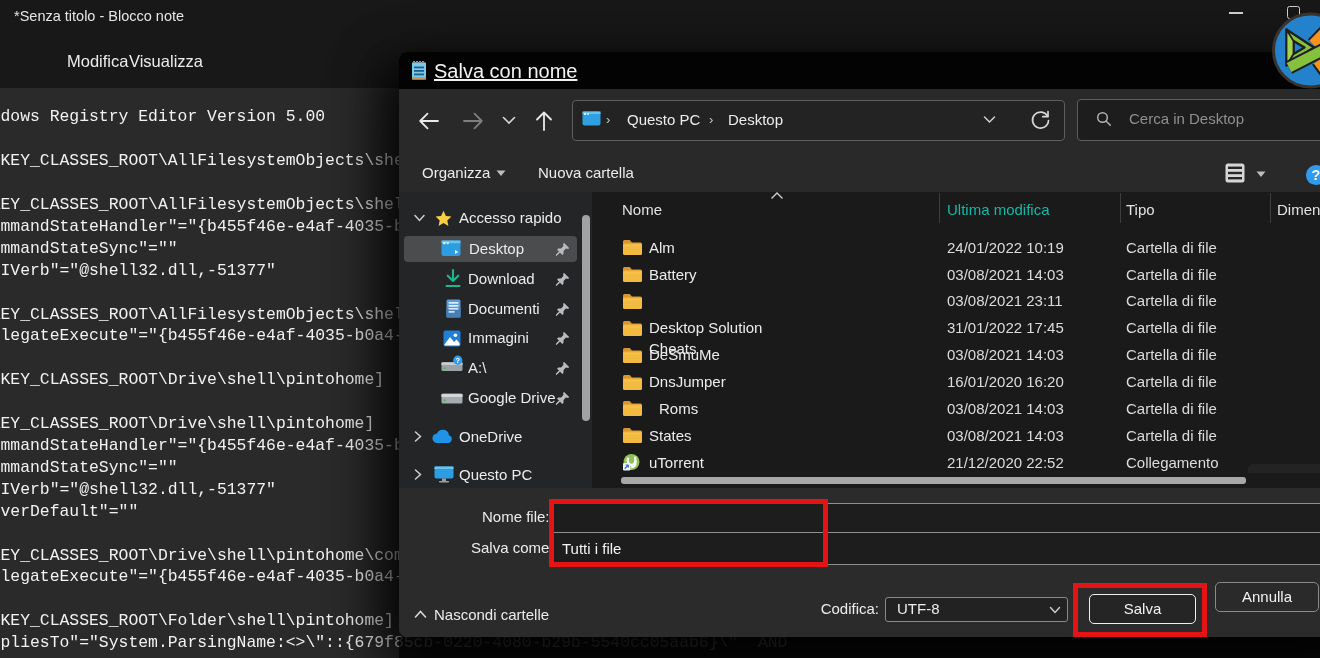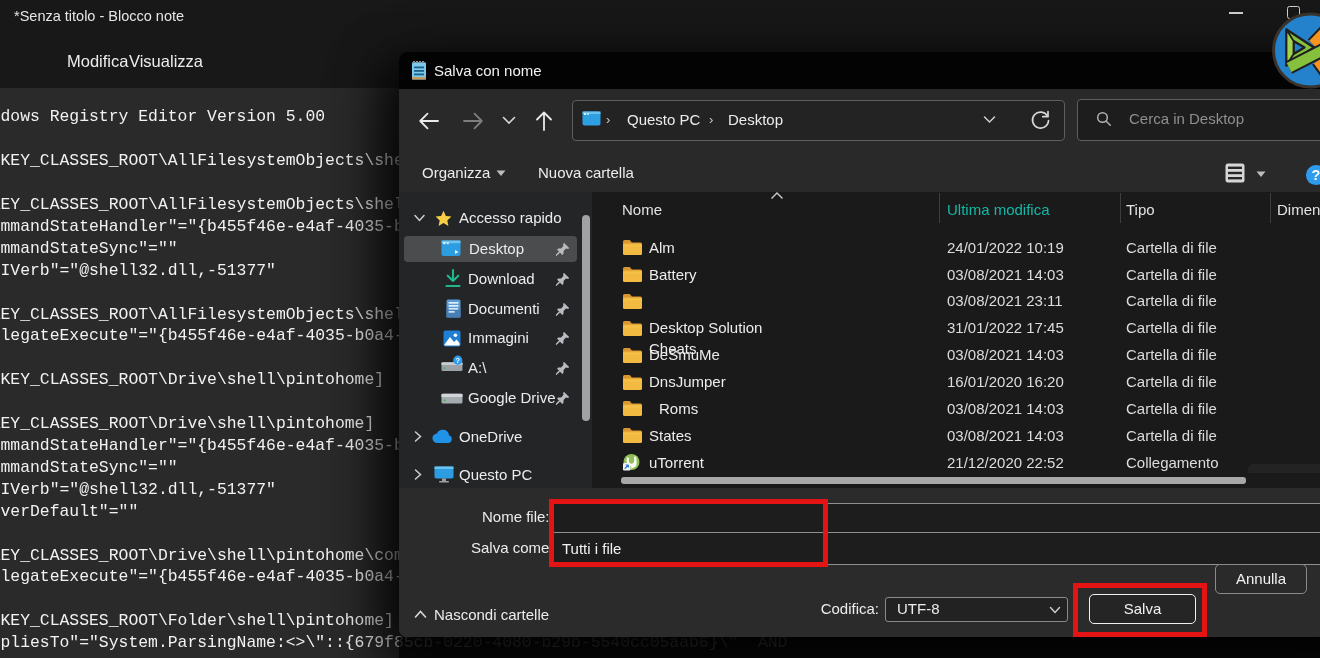--- a/index.html
+++ b/index.html
@@ -14,21 +14,21 @@
   .np-menu{top:51.5px;color:#ececec;font-size:16.5px;}
   #np-text{left:0;top:88px;width:1320px;height:570px;overflow:hidden;background:#2a2a2b;}
   #np-pre{position:absolute;left:-29px;top:18.4px;margin:0;
           font-family:"Liberation Mono",monospace;font-size:16.4px;line-height:21.9px;
           color:#f2f2f2;white-space:pre;}
   
   #dlg{left:399px;top:52px;width:961px;height:585px;border-radius:8px;overflow:hidden;
        background:#292929;box-shadow:-18px 8px 42px rgba(0,0,0,.55), 0 28px 60px 8px rgba(0,0,0,.8);}
   
   #dlg-title{left:0;top:0;width:961px;height:37px;background:#030303;}
-  #dlg-title-text{left:35px;top:10px;color:#f2f2f2;font-size:15px;}
+  #dlg-title-text{left:35px;top:10px;color:#f2f2f2;font-size:20px;text-decoration:underline;}
   #dlg-toolbar{left:0;top:37px;width:961px;height:103px;background:#292929;}
   #dlg-main{left:0;top:140px;width:961px;height:296px;background:#1a1a1a;}
   #dlg-tree{left:0;top:140px;width:193px;height:296px;background:#242527;}
   #dlg-bottom{left:0;top:436px;width:961px;height:149px;background:#2b2b2b;}
   .t{color:#ececec;font-size:15px;white-space:nowrap;height:20px;line-height:20px;}
   .dim{color:#8f8f8f;}
   .box{border:1px solid #5e5e5e;border-radius:4px;}
   .redbox{border:5px solid #e41414;position:absolute;z-index:40;}
   svg{position:absolute;overflow:visible;}
   .hdrline{position:absolute;width:1px;height:30px;top:141px;background:#3e3e3e;}
@@ -334,21 +334,21 @@
     <path d="M1.5 7 L6.5 1.5 L11.5 7" stroke="#d8d8d8" stroke-width="1.6" fill="none" stroke-linecap="round"></path>
   </svg>
   <div class="abs t" style="left:35px;top:553px;">Nascondi cartelle</div>
   <div class="abs t" style="left:380px;top:547px;width:100px;text-align:right;">Codifica:</div>
   <div class="abs" style="left:486px;top:545px;width:183px;height:25px;background:#222;border:1px solid #8a8a8a;box-sizing:border-box;border-radius:3px;"></div>
   <div class="abs t" style="left:498px;top:547px;">UTF-8</div>
   <svg style="left:650px;top:554px;" width="12" height="8" viewBox="0 0 12 8">
     <path d="M1.5 1.5 L6 6.5 L10.5 1.5" stroke="#cfcfcf" stroke-width="1.4" fill="none" stroke-linecap="round"></path>
   </svg>
   <div class="abs" style="left:690px;top:542px;width:107px;height:30px;background:#252525;border:1.5px solid #f0f0f0;box-sizing:border-box;border-radius:5px;text-align:center;color:#f2f2f2;font-size:15px;line-height:27px;">Salva</div>
-  <div class="abs" style="left:816px;top:512px;width:92px;height:30px;background:#2a2a2a;border:1px solid #8a8a8a;box-sizing:border-box;border-radius:5px;text-align:center;color:#f2f2f2;font-size:15px;line-height:28px;">Annulla</div>
+  <div class="abs" style="left:816px;top:530px;width:104px;height:30px;background:#2a2a2a;border:1px solid #8a8a8a;box-sizing:border-box;border-radius:5px;text-align:center;color:#f2f2f2;font-size:15px;line-height:28px;">Annulla</div>
 </div>
 
 <div class="abs" id="shadow-under" style="left:399px;top:637px;width:921px;height:21px;background:rgba(0,0,0,.66);"></div>
 <div class="redbox" style="left:549px;top:499px;width:279px;height:68px;box-sizing:border-box;"></div>
 <div class="redbox" style="left:1073px;top:583px;width:134px;height:54px;box-sizing:border-box;"></div>
 <svg style="left:1264px;top:4px;z-index:50;" width="100" height="95" viewBox="-46 -46.5 100 95">
   <circle cx="0" cy="0" r="36.5" fill="#2382cb" stroke="#39332c" stroke-width="3"></circle>
   <g stroke-linejoin="round" stroke-linecap="butt">
     <path d="M3 -6 L27 -31" stroke="#1f1f1f" stroke-width="14.5"></path>
     <path d="M3 -6 L27 -31" stroke="#f7941e" stroke-width="10.5"></path>

